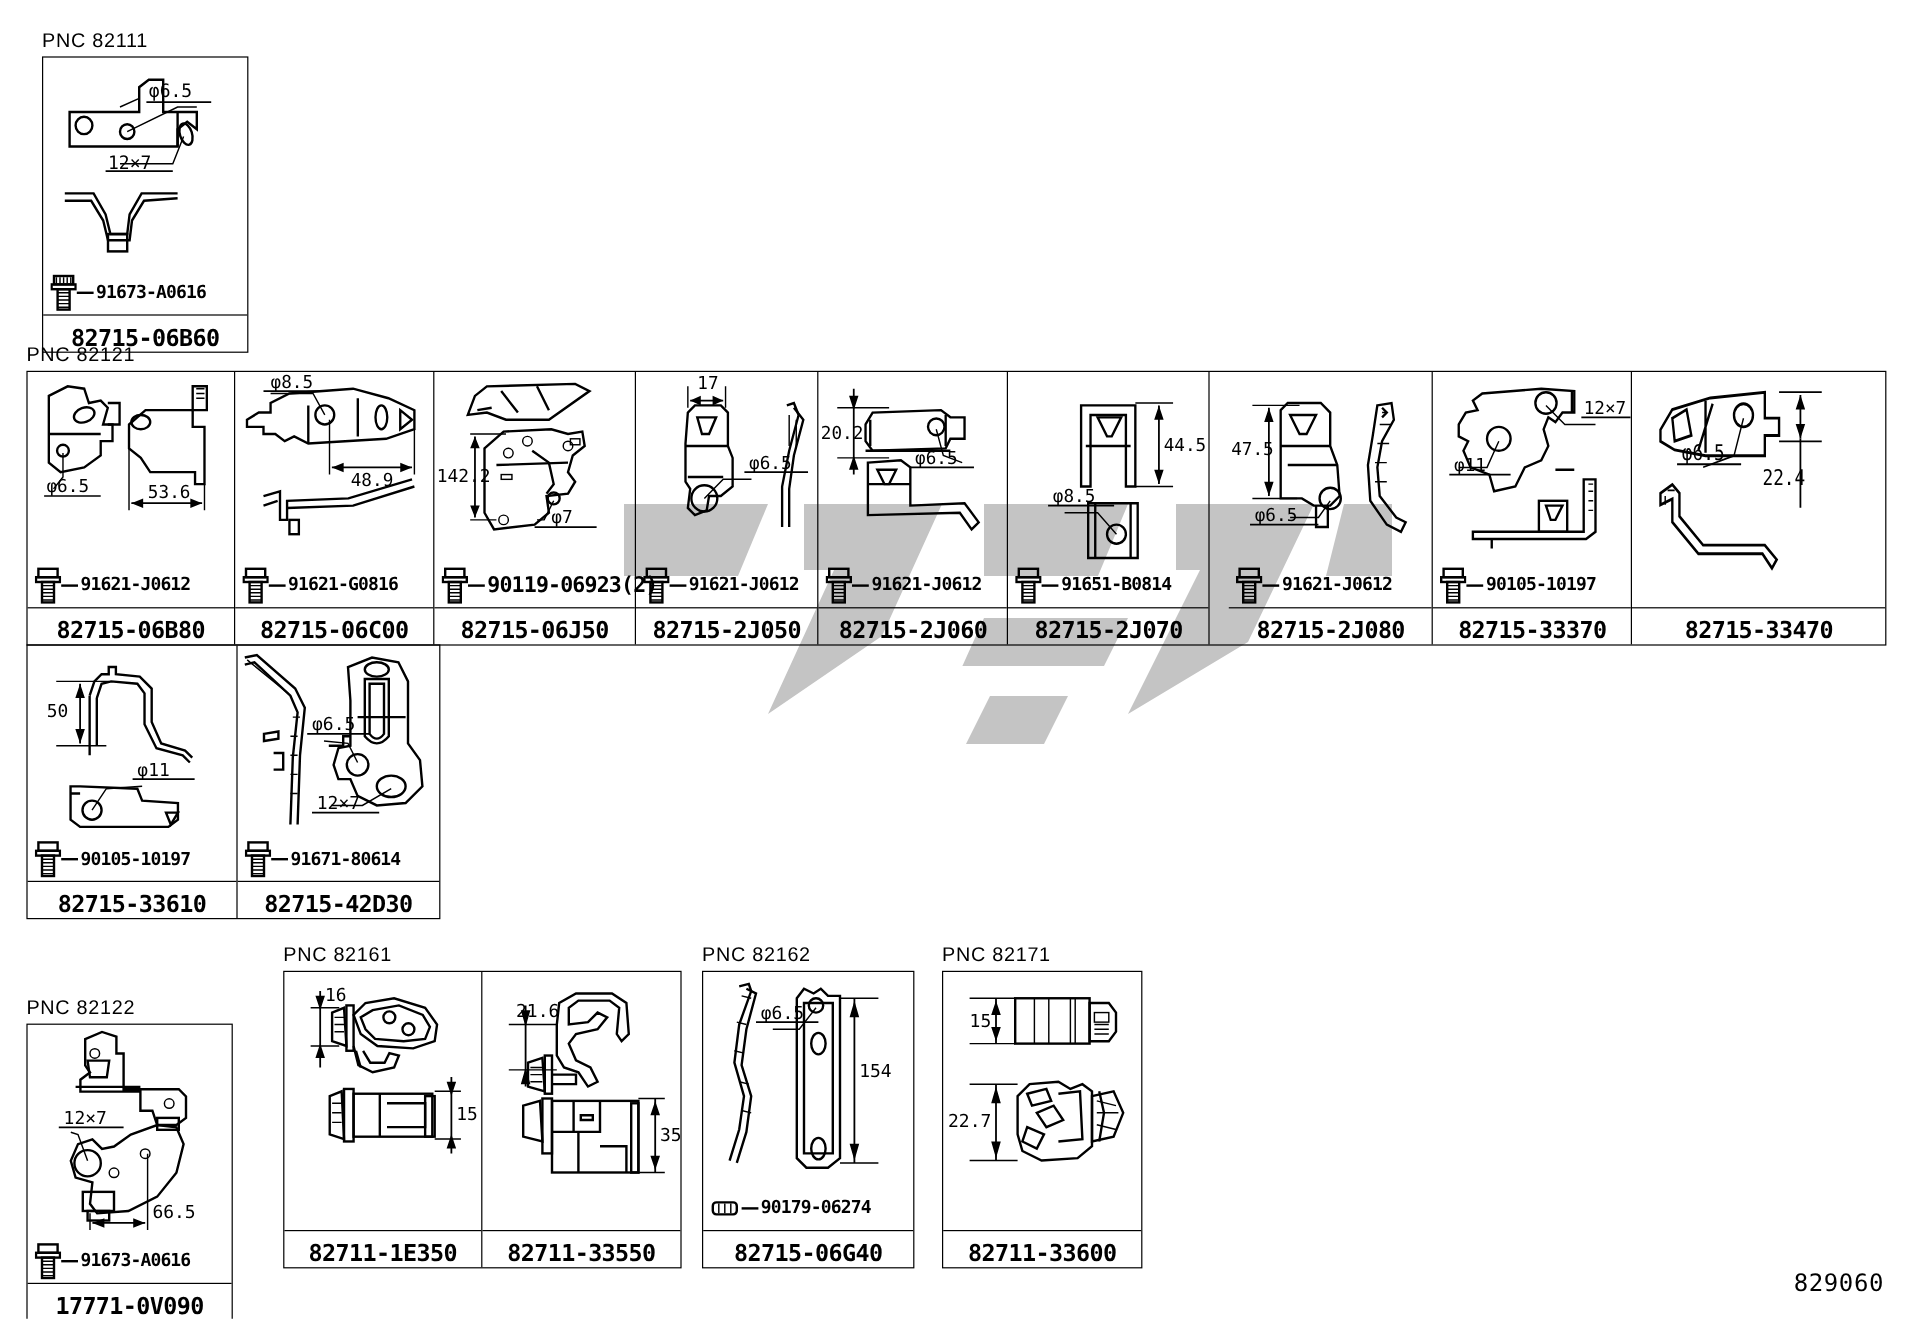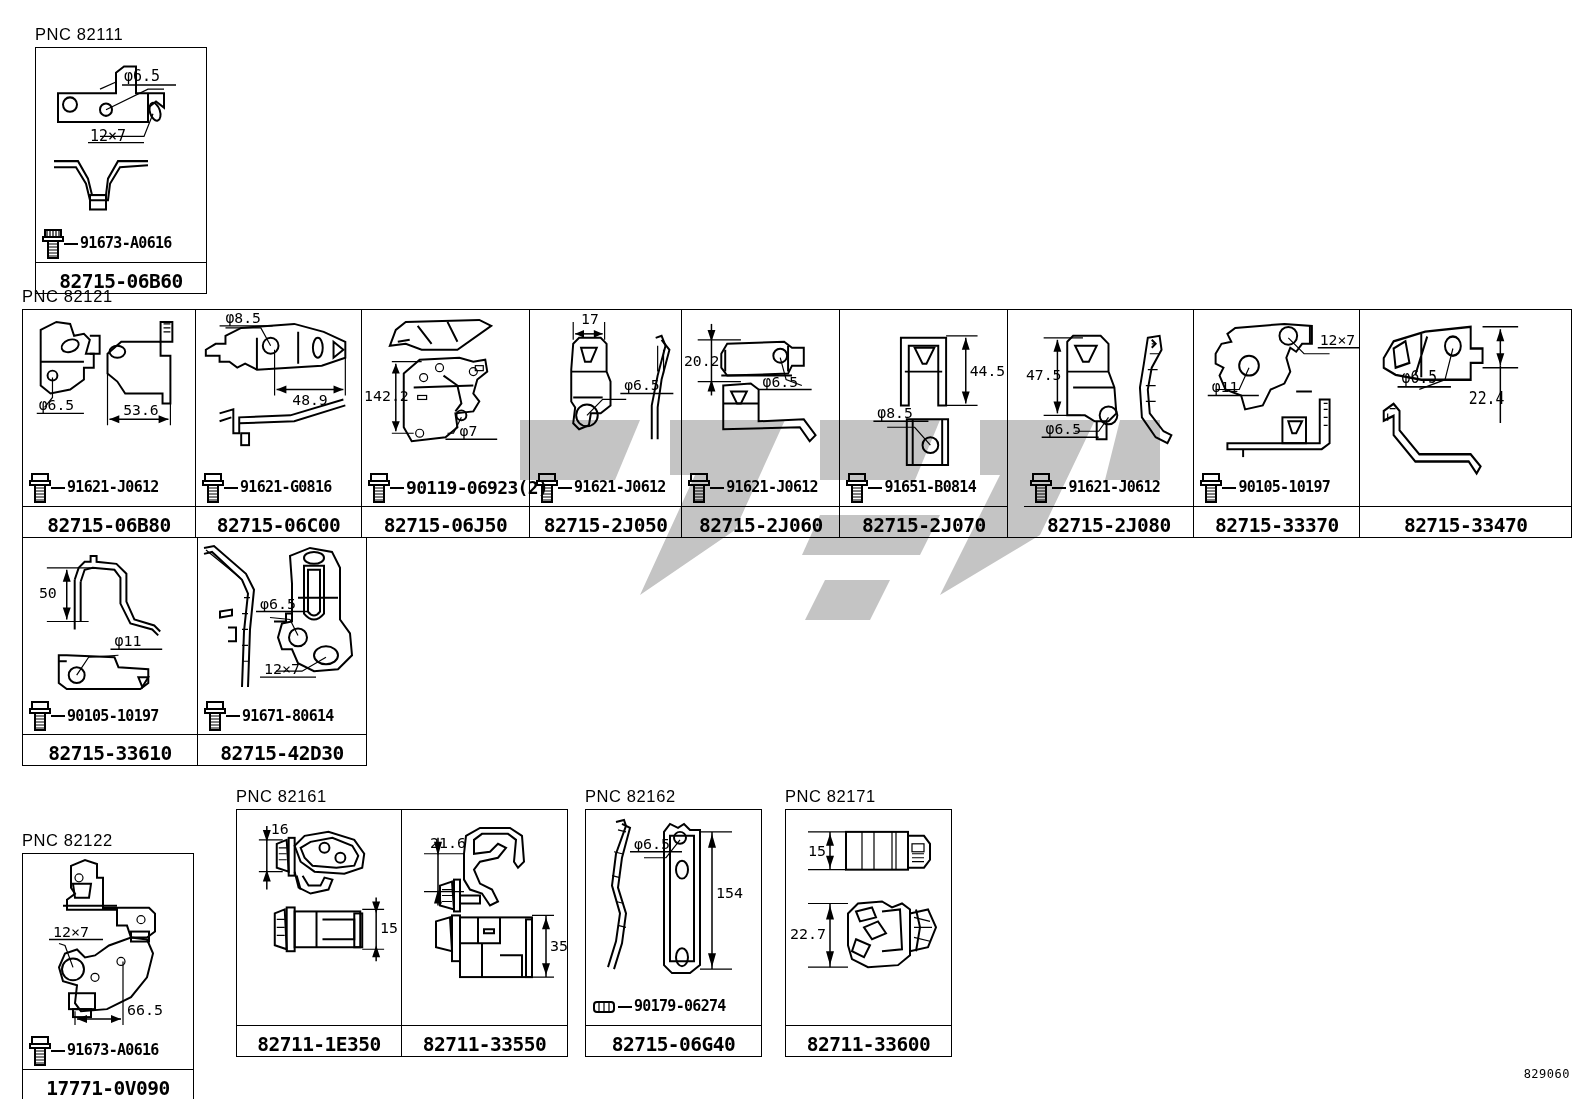--- a/index.html
+++ b/index.html
@@ -36,21 +36,21 @@
       align-items:flex-end;justify-content:center;}
   .pn{font-size:19.5px;font-weight:bold;letter-spacing:-0.5px;white-space:nowrap;}
 
   .dim{font-size:15px;font-family:"DejaVu Sans Mono","Liberation Mono",monospace;}
   svg text{font-family:"DejaVu Sans Mono","Liberation Mono",monospace;}
   svg{shape-rendering:geometricPrecision;}
   .ln{stroke:#000;fill:none;}
   .pt{fill:none;stroke:#000;stroke-width:2;}
   .thin{stroke:#000;stroke-width:1.2;fill:none;}
 
-  #sheet-code{position:absolute;right:22px;bottom:18px;font-size:12px;
+  #sheet-code{position:absolute;right:22px;bottom:18px;font-size:20px;
       letter-spacing:.5px;z-index:3;}
 </style>
 </head>
 <body>
 
 <svg id="watermark" viewBox="0 0 640 230">
   <g fill="#c4c4c4">
     <path d="M0 0 L120 0 L95 60 L0 60 Z"></path>
     <path d="M150 0 L265 0 L215 110 L120 175 L175 55 L150 55 Z"></path>
     <path d="M300 0 L420 0 L395 60 L300 60 Z"></path>

